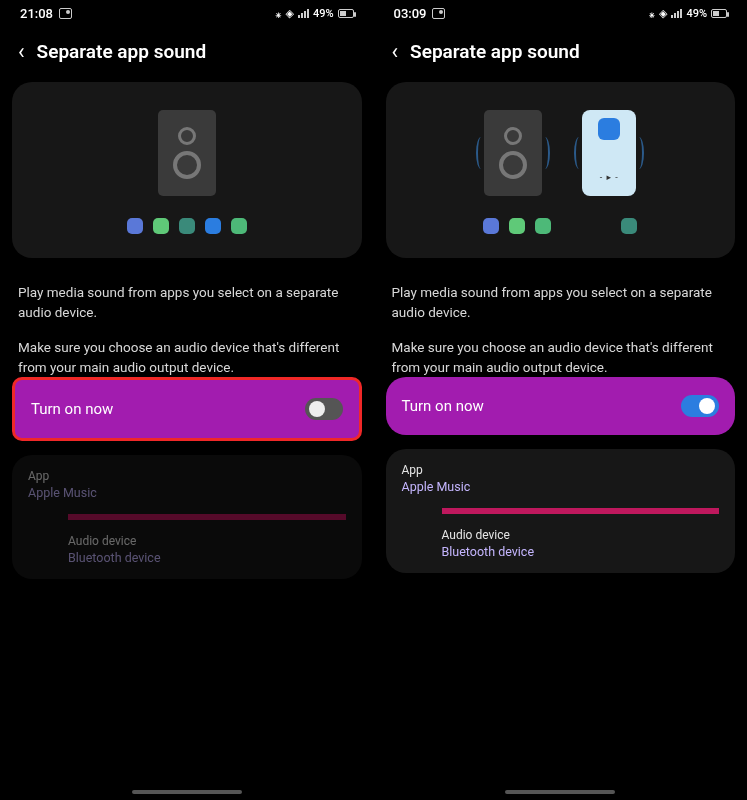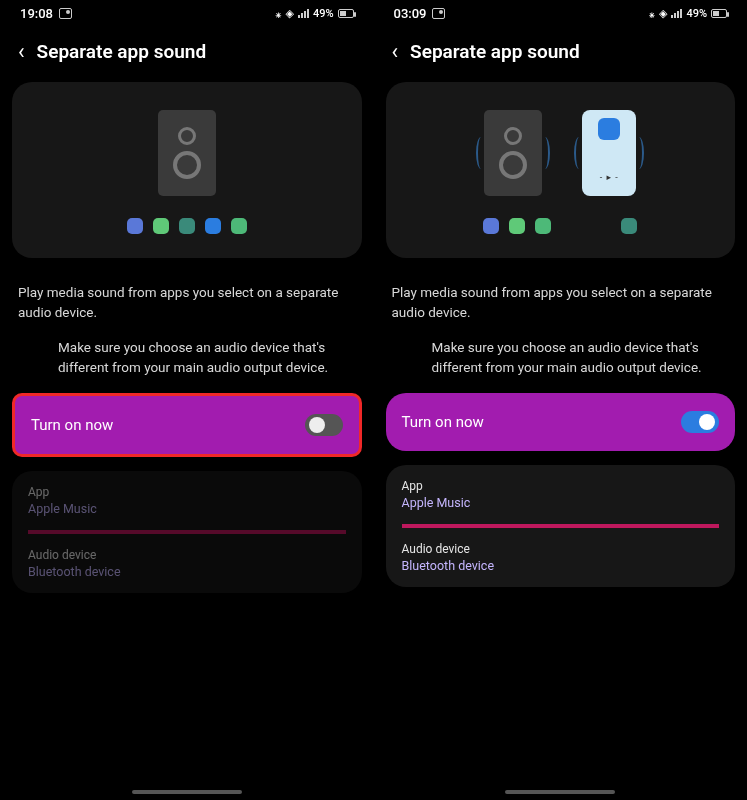--- a/index.html
+++ b/index.html
@@ -73,21 +73,21 @@
   .waves-l, .waves-r {
     position: absolute; top: 50%; width: 10px; height: 32px;
     border: 2px solid #2b5a8a; border-radius: 50%;
     transform: translateY(-50%);
   }
   .waves-l { left: -8px; border-right: none; border-top: none; border-bottom: none; border-radius: 50% 0 0 50%; }
   .waves-r { right: -8px; border-left: none; border-top: none; border-bottom: none; border-radius: 0 50% 50% 0; }
   .dots-row { display: flex; gap: 10px; }
   .dot { width: 16px; height: 16px; border-radius: 5px; }
   .desc { font-size: 13.5px; color: #d8d8d8; line-height: 1.5; padding: 24px 6px 0; }
-  .desc2 { font-size: 13.5px; color: #d8d8d8; line-height: 1.5; padding: 14px 6px 16px; margin-left: 40px; }
+  .desc2 { font-size: 13.5px; color: #d8d8d8; line-height: 1.5; padding: 14px 6px 0; }
   .toggle-card {
     background: #a21caf;
     border-radius: 20px;
     padding: 18px 16px;
     display: flex;
     justify-content: space-between;
     align-items: center;
     font-size: 15px;
   }
   .toggle-card.highlight { border: 3px solid #f02828; border-radius: 10px; }
@@ -102,21 +102,21 @@
   .toggle.on { background: #2b7de0; }
   .toggle.on .toggle-knob { left: auto; right: 4px; background: #fff; }
   .list-card {
     background: #171717;
     border-radius: 20px;
     margin-top: 14px;
     padding: 0 16px;
   }
   .list-card.dim { opacity: 0.45; }
   .list-item { padding: 14px 0; }
-  .list-item + .list-item { border-top: 4px solid #be185d; }
+  .list-item + .list-item { border-top: 6px solid #be185d; margin-left: 40px; }
   .list-title { font-size: 12px; color: #e5e5e5; }
   .list-sub { font-size: 12.5px; color: #c4b5fd; margin-top: 2px; }
   .nav-bar {
     position: absolute; bottom: 6px; left: 50%;
     transform: translateX(-50%);
     width: 110px; height: 4px;
     background: #555; border-radius: 2px;
   }
   .pic-icon { width: 13px; height: 11px; border: 1.2px solid #ccc; border-radius: 2px; display: inline-block; position: relative; }
   .pic-icon::after { content:''; position:absolute; width:4px; height:4px; background:#ccc; border-radius:50%; top:1px; right:1px;}
@@ -126,21 +126,21 @@
   .batt { width:16px; height:9px; border:1px solid #ccc; border-radius:2px; position:relative; display:inline-block;}
   .batt::after{content:'';position:absolute;right:-3px;top:2px;width:2px;height:5px;background:#ccc;border-radius:1px;}
   .batt-fill{position:absolute;left:1px;top:1px;bottom:1px;width:45%;background:#ccc;}
 </style>
 </head>
 <body>
 
 <div class="screen">
   <div class="status-bar">
     <div class="status-left">
-      <span>19:08</span>
+      <span>21:08</span>
       <span class="pic-icon"></span>
     </div>
     <div class="status-right">
       <span>⁕</span>
       <span>◈</span>
       <span class="sig">
           <span></span>
           <span></span>
           <span></span>
           <span></span>

